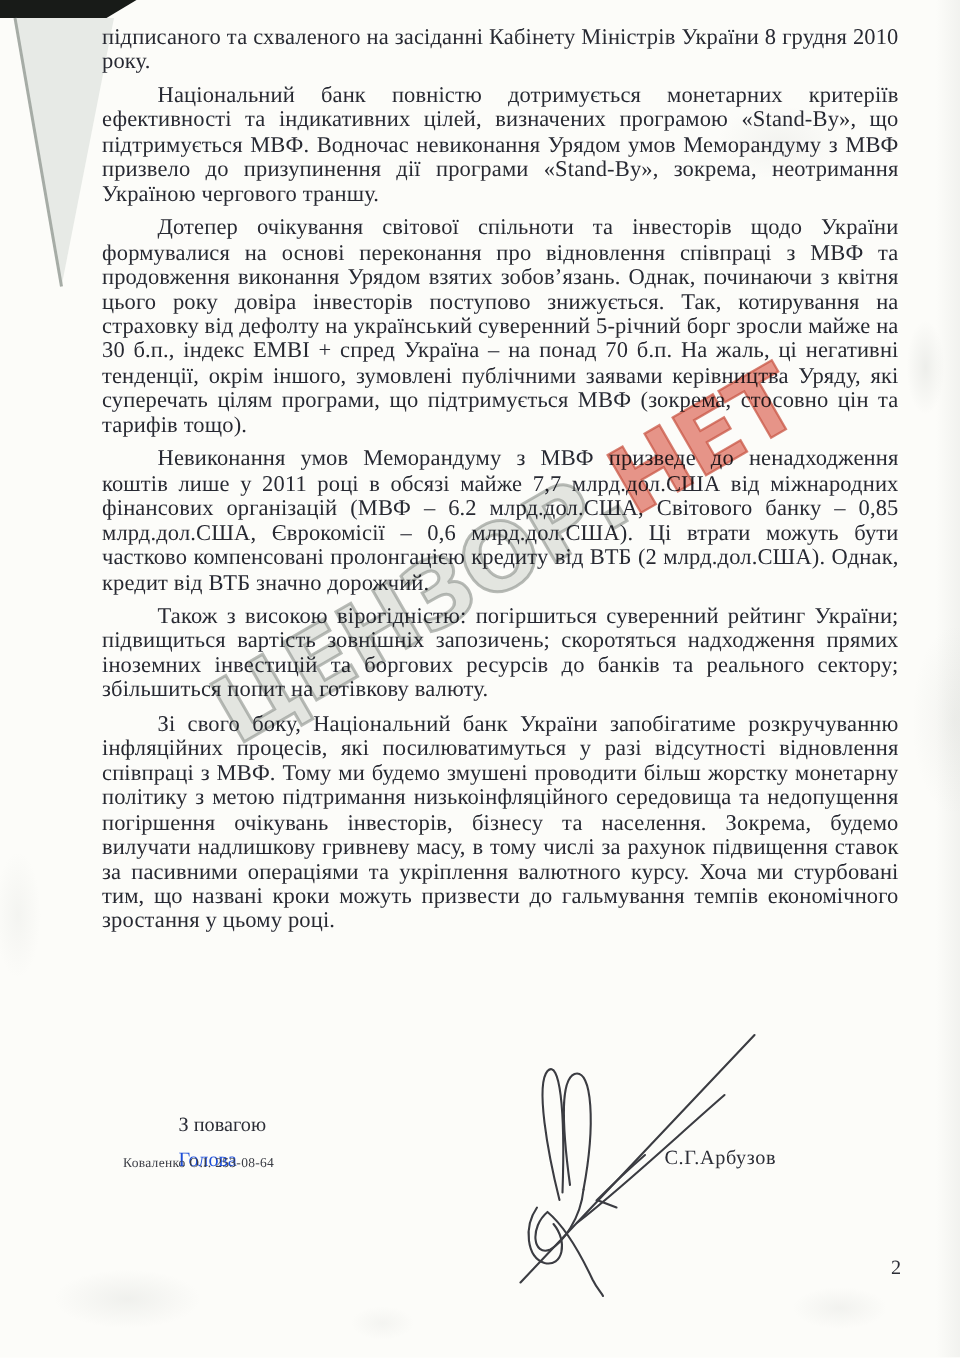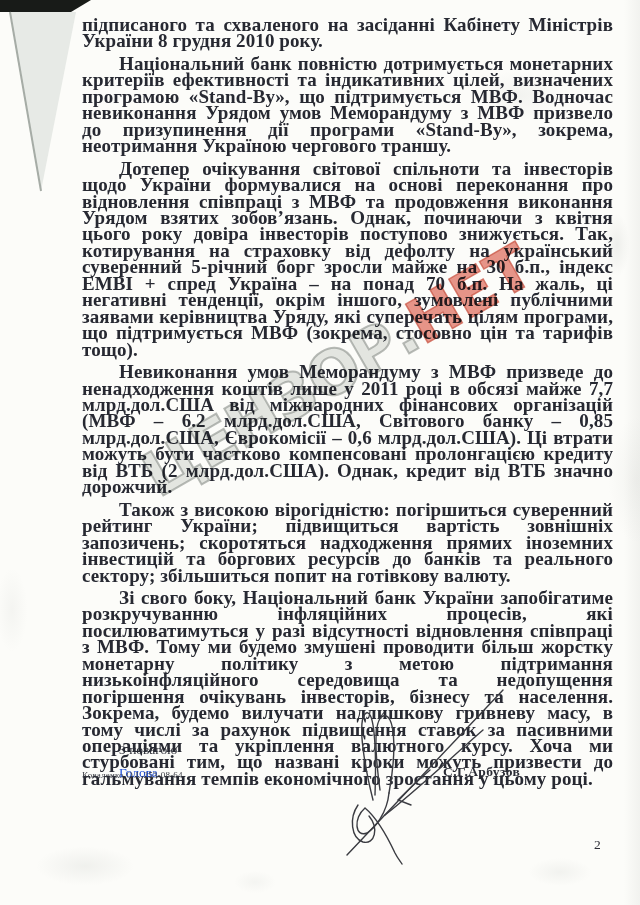--- a/index.html
+++ b/index.html
@@ -18,23 +18,23 @@
       radial-gradient(ellipse 70px 28px at 85px 866px,  rgba(150,155,150,0.12), transparent 70%),
       radial-gradient(ellipse 45px 20px at 560px 872px, rgba(150,155,150,0.10), transparent 70%),
       radial-gradient(ellipse 30px 16px at 255px 882px, rgba(150,155,150,0.08), transparent 70%),
       radial-gradient(ellipse 40px 90px at 636px 480px, rgba(150,155,150,0.09), transparent 70%),
       linear-gradient(270deg, rgba(150,155,150,0.10), rgba(150,155,150,0) 16px);
   }
   
   .corner-artifact{position:absolute;left:0;top:0;z-index:2;}
   
   .text-block{
-    position:absolute;left:82px;top:17px;width:531px;z-index:3;
-    color:#272932;font-size:19px;line-height:16.45px;
-    text-align:justify;letter-spacing:0.1px;font-weight:bold;
+    position:absolute;left:68px;top:17px;width:531px;z-index:3;
+    color:#272932;font-size:15px;line-height:16.45px;
+    text-align:justify;letter-spacing:0.1px;
   }
   .text-block p{margin:0 0 6px 0;text-indent:37px;}
   .text-block p.continuation{text-indent:0;}
   
   .watermark{
     position:absolute;left:148px;top:445px;height:70px;line-height:70px;z-index:4;
     font-family:"DejaVu Sans", sans-serif;font-weight:bold;font-size:61px;
     letter-spacing:-1px;white-space:nowrap;
     transform:rotate(-30deg);transform-origin:left center;
     mix-blend-mode:multiply;pointer-events:none;
@@ -43,21 +43,21 @@
     color:rgba(206,209,205,0.50);
     -webkit-text-stroke:2px rgba(140,145,141,0.60);
   }
   .wm-red{
     color:rgba(224,110,94,0.72);
     -webkit-text-stroke:1.5px rgba(204,88,72,0.75);
   }
   
   .salutation{position:absolute;left:119px;top:742px;z-index:3;color:#2b2d36;font-size:13.5px;text-align:center;}
   .signer-title{position:absolute;left:119px;top:765px;z-index:3;color:#1d4ed8;font-size:13.5px;}
-  .signer-name{position:absolute;left:443px;top:764px;z-index:3;color:#2b2d36;font-size:13.5px;letter-spacing:0.4px;font-weight:bold;}
+  .signer-name{position:absolute;left:443px;top:764px;z-index:3;color:#2b2d36;font-size:13.5px;letter-spacing:0.4px;}
   .signature-svg{position:absolute;left:325px;top:678px;z-index:5;}
   .contact-ref{position:absolute;left:82px;top:770px;z-index:3;color:#3a3c44;font-size:9px;letter-spacing:0.2px;}
   .page-number{position:absolute;left:594px;top:837px;z-index:3;color:#2b2d36;font-size:13.5px;}
 </style>
 </head>
 <body>
 
 <div class="scan-noise"></div>
 
 <svg class="corner-artifact" width="110" height="200" viewBox="0 0 110 200" aria-hidden="true">

